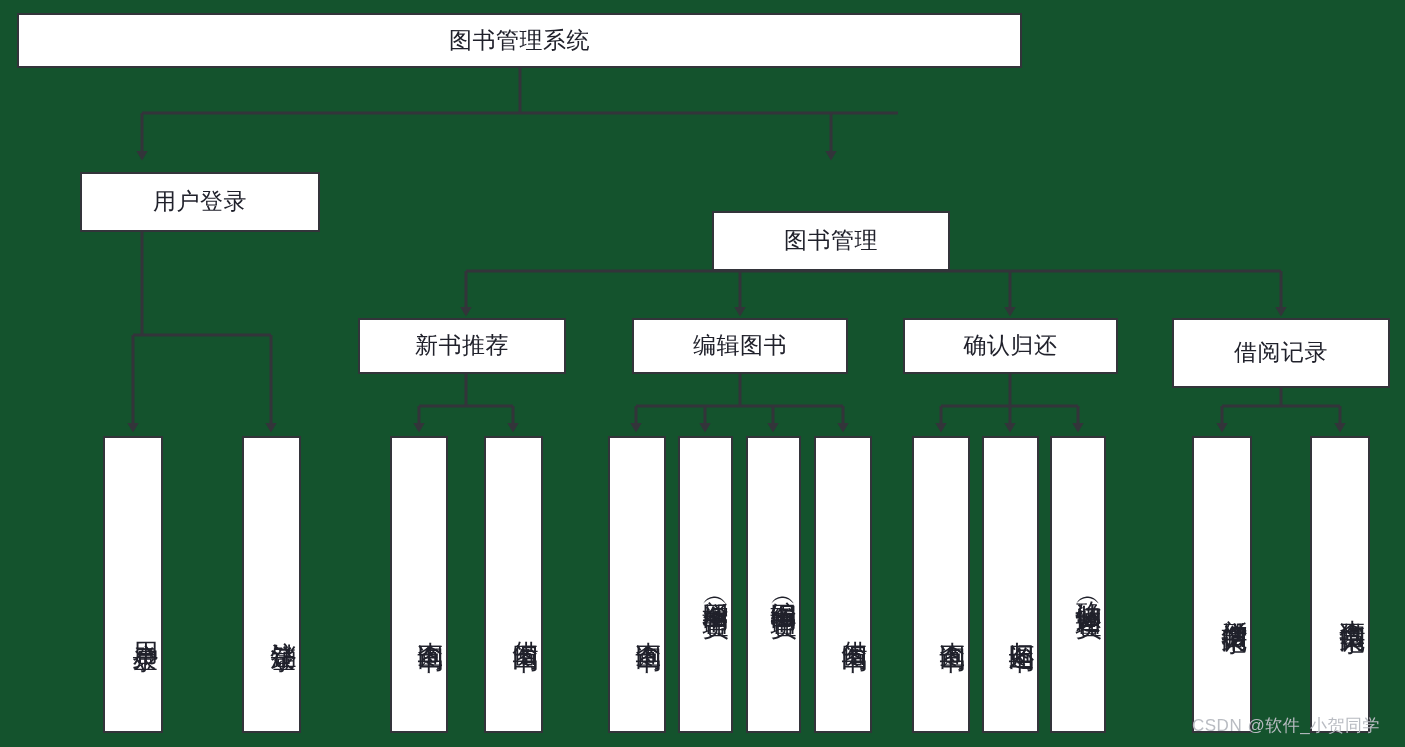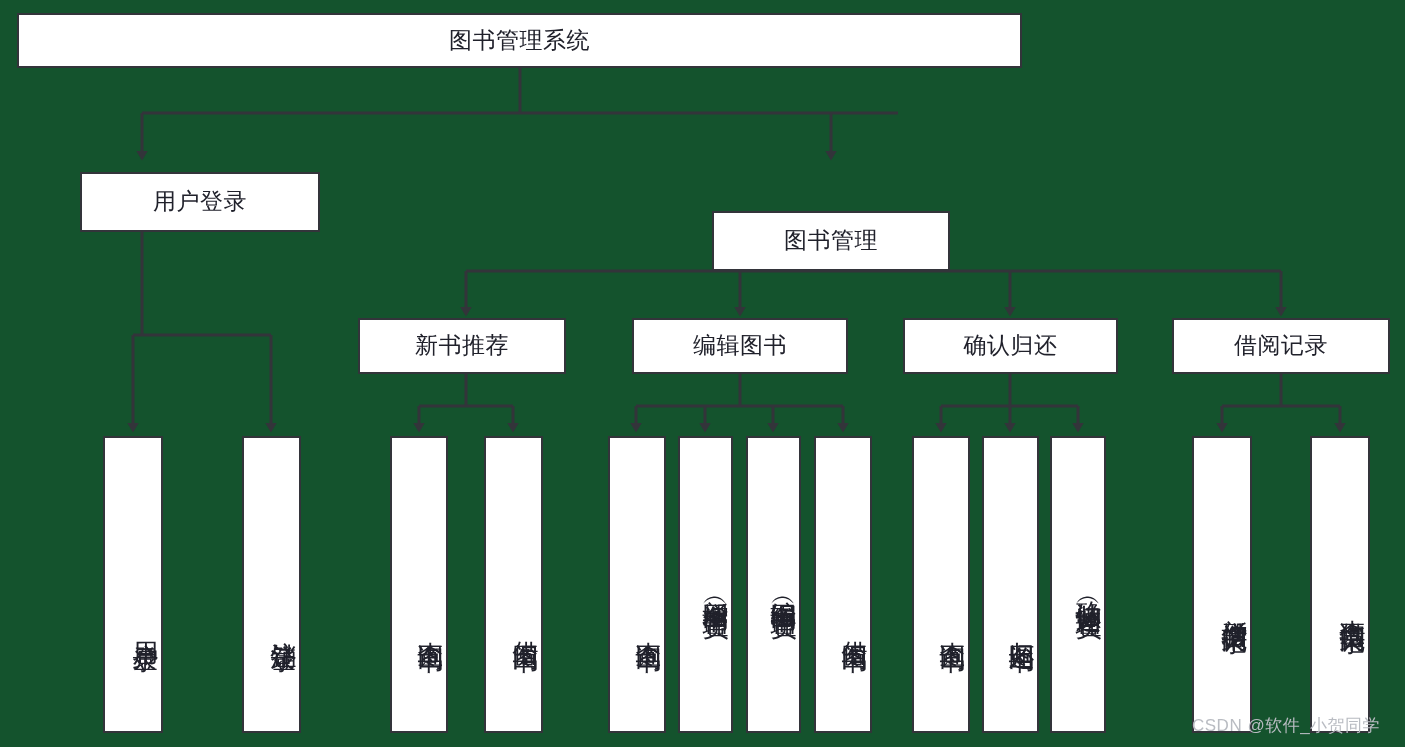--- a/index.html
+++ b/index.html
@@ -153,21 +153,21 @@
 
   <div class="node horiz" style="left:358px; top:318px; width:208px; height:56px;">
     <span>新书推荐</span>
   </div>
   <div class="node horiz" style="left:632px; top:318px; width:216px; height:56px;">
     <span>编辑图书</span>
   </div>
   <div class="node horiz" style="left:903px; top:318px; width:215px; height:56px;">
     <span>确认归还</span>
   </div>
-  <div class="node horiz" style="left:1172px; top:318px; width:218px; height:56px;">
+  <div class="node horiz" style="left:1172px; top:318px; width:218px; height:70px;">
     <span>借阅记录</span>
   </div>
 
   <div class="node vert" style="left:103px; top:436px; width:60px; height:297px; padding-top:80px;">
     <span class="vtext">用户登录</span>
   </div>
   <div class="node vert" style="left:242px; top:436px; width:59px; height:297px; padding-top:80px;">
     <span class="vtext">注销登录</span>
   </div>
 

